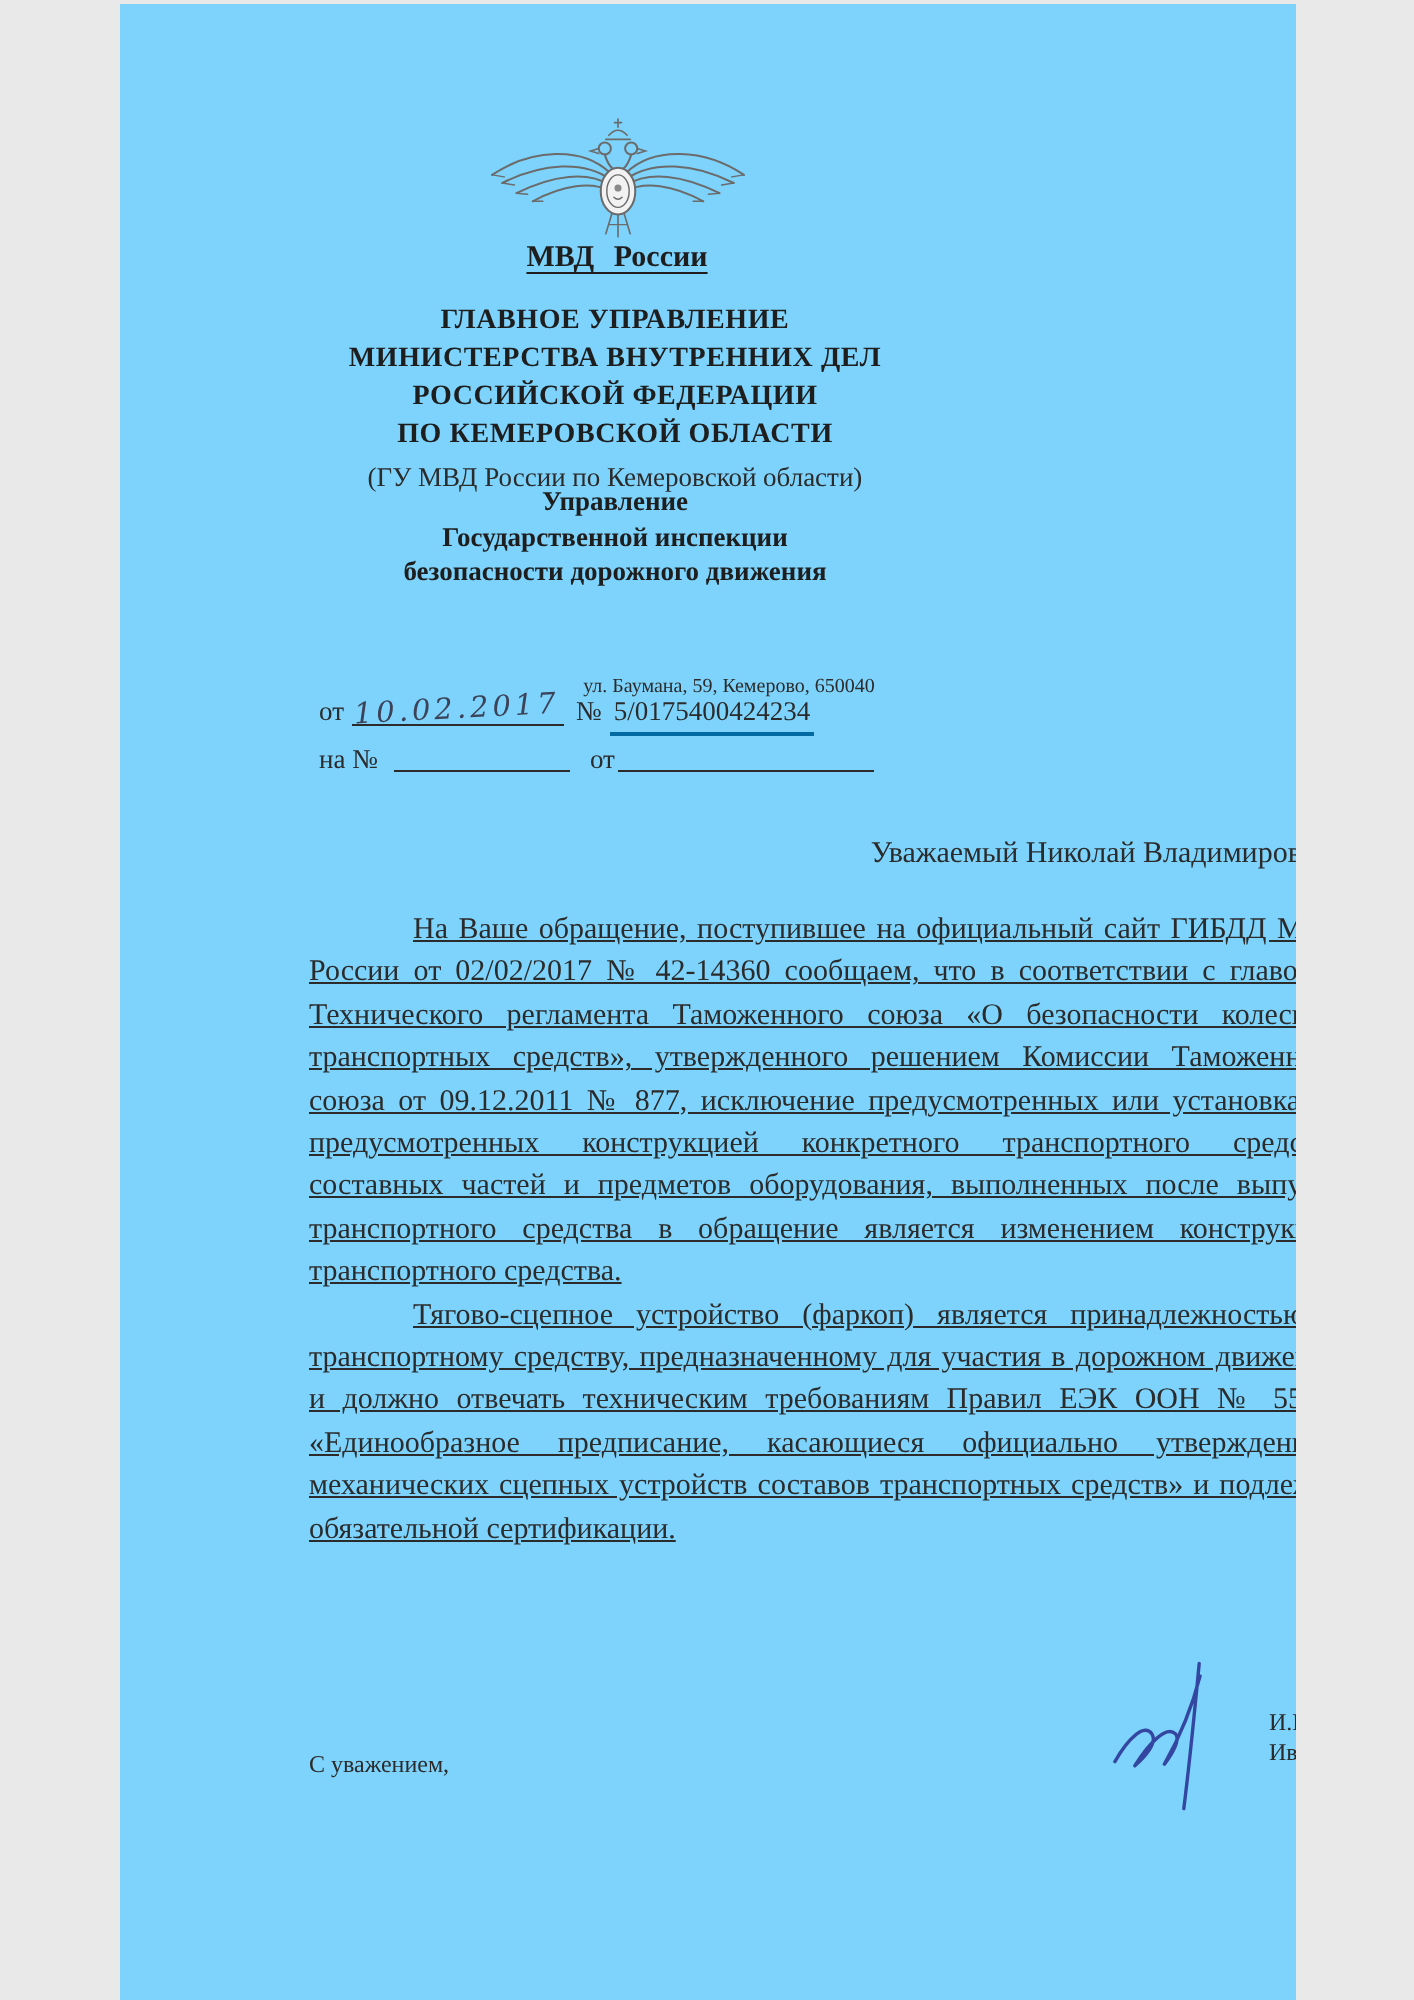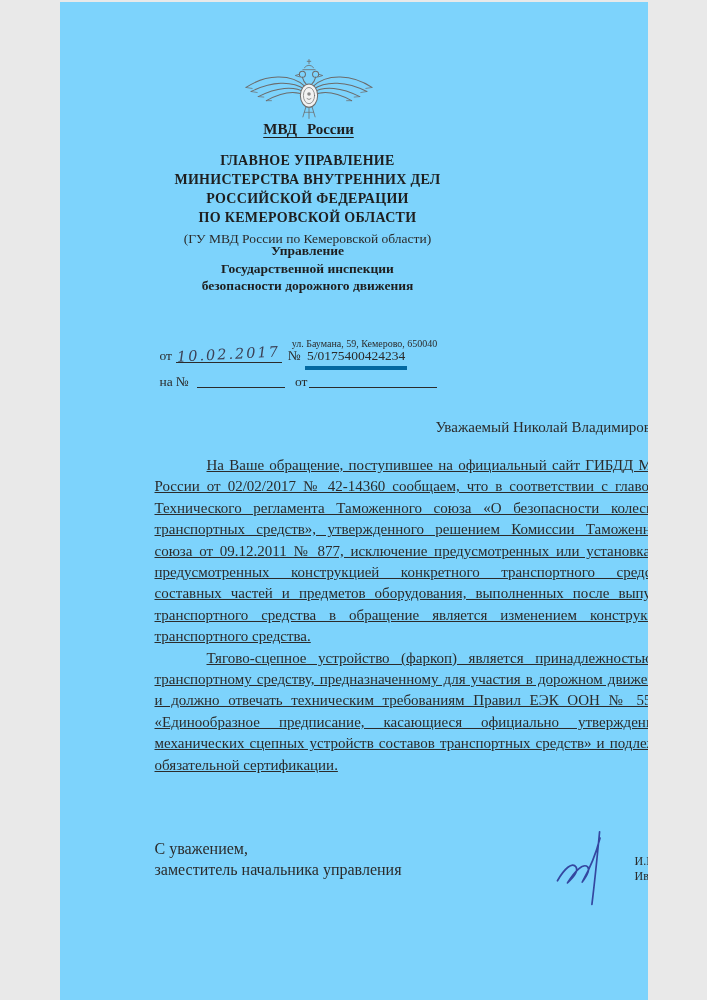--- a/index.html
+++ b/index.html
@@ -94,21 +94,21 @@
     display: inline-block;
     font-family: "DejaVu Serif", serif;
     font-style: italic;
     font-size: 14.5px;
     letter-spacing: 2px;
     color: #3c4257;
     transform: rotate(-3deg) translateY(-1px);
   }
   .ref-no-label { margin-left: 6px; }
   .ref-number {
-    border-bottom: 4px solid #0369a1;
+    border-bottom: 2px solid #0369a1;
     margin-left: 4px;
     padding: 0 2px 0 2px;
   }
   .blank-line {
     display: inline-block;
     border-bottom: 1px solid #2b2b2b;
     height: 17px;
   }
   .blank-reply { width: 88px; margin-left: 8px; margin-right: 10px; }
   .blank-reply-date { width: 128px; margin-left: 2px; }
@@ -130,22 +130,22 @@
   }
   .body-text p {
     text-indent: 52px;
     margin: 0;
     text-decoration: underline;
   }
 
   
   .closing-block {
     position: absolute;
-    left: 95px; top: 836px;
-    font-size: 16px;
+    left: 95px; top: 870px;
+    font-size: 12px;
     line-height: 21px;
   }
   .sig {
     position: absolute;
     left: 492px; top: 816px;
     width: 62px; height: 98px;
     transform: rotate(3deg);
   }
   .signer-name {
     position: absolute;
@@ -232,21 +232,20 @@
 
   <div class="greeting">Уважаемый Николай Владимирович!</div>
 
   <div class="body-text">
     <p>На Ваше обращение, поступившее на официальный сайт ГИБДД МВД России от 02/02/2017 № 42-14360 сообщаем, что в соответствии с главой 2 Технического регламента Таможенного союза «О безопасности колесных транспортных средств», утвержденного решением Комиссии Таможенного союза от 09.12.2011 № 877, исключение предусмотренных или установка не предусмотренных конструкцией конкретного транспортного средства составных частей и предметов оборудования, выполненных после выпуска транспортного средства в обращение является изменением конструкции транспортного средства.</p>
     <p>Тягово-сцепное устройство (фаркоп) является принадлежностью к транспортному средству, предназначенному для участия в дорожном движении и должно отвечать техническим требованиям Правил ЕЭК ООН № 55-01 «Единообразное предписание, касающиеся официально утвержденных механических сцепных устройств составов транспортных средств» и подлежит обязательной сертификации.</p>
   </div>
 
   <div class="closing-block">
     <div>С уважением,</div>
-    <div>заместитель начальника управления</div>
   </div>
 
   <svg class="sig" viewBox="0 0 80 105" aria-hidden="true">
     <path d="M8,72 C16,56 26,46 31,53 C35,59 27,68 21,74 C30,58 40,47 46,52 C50,56 44,66 40,72 C48,56 56,34 60,14 M59,6 C58,30 56,72 54,100" fill="none" stroke-width="2.2" stroke-linecap="round" stroke-linejoin="round" stroke="#3447a0"></path>
   </svg>
 
   <div class="signer-name">И.В. Иванов</div>
 
 </div>
 

